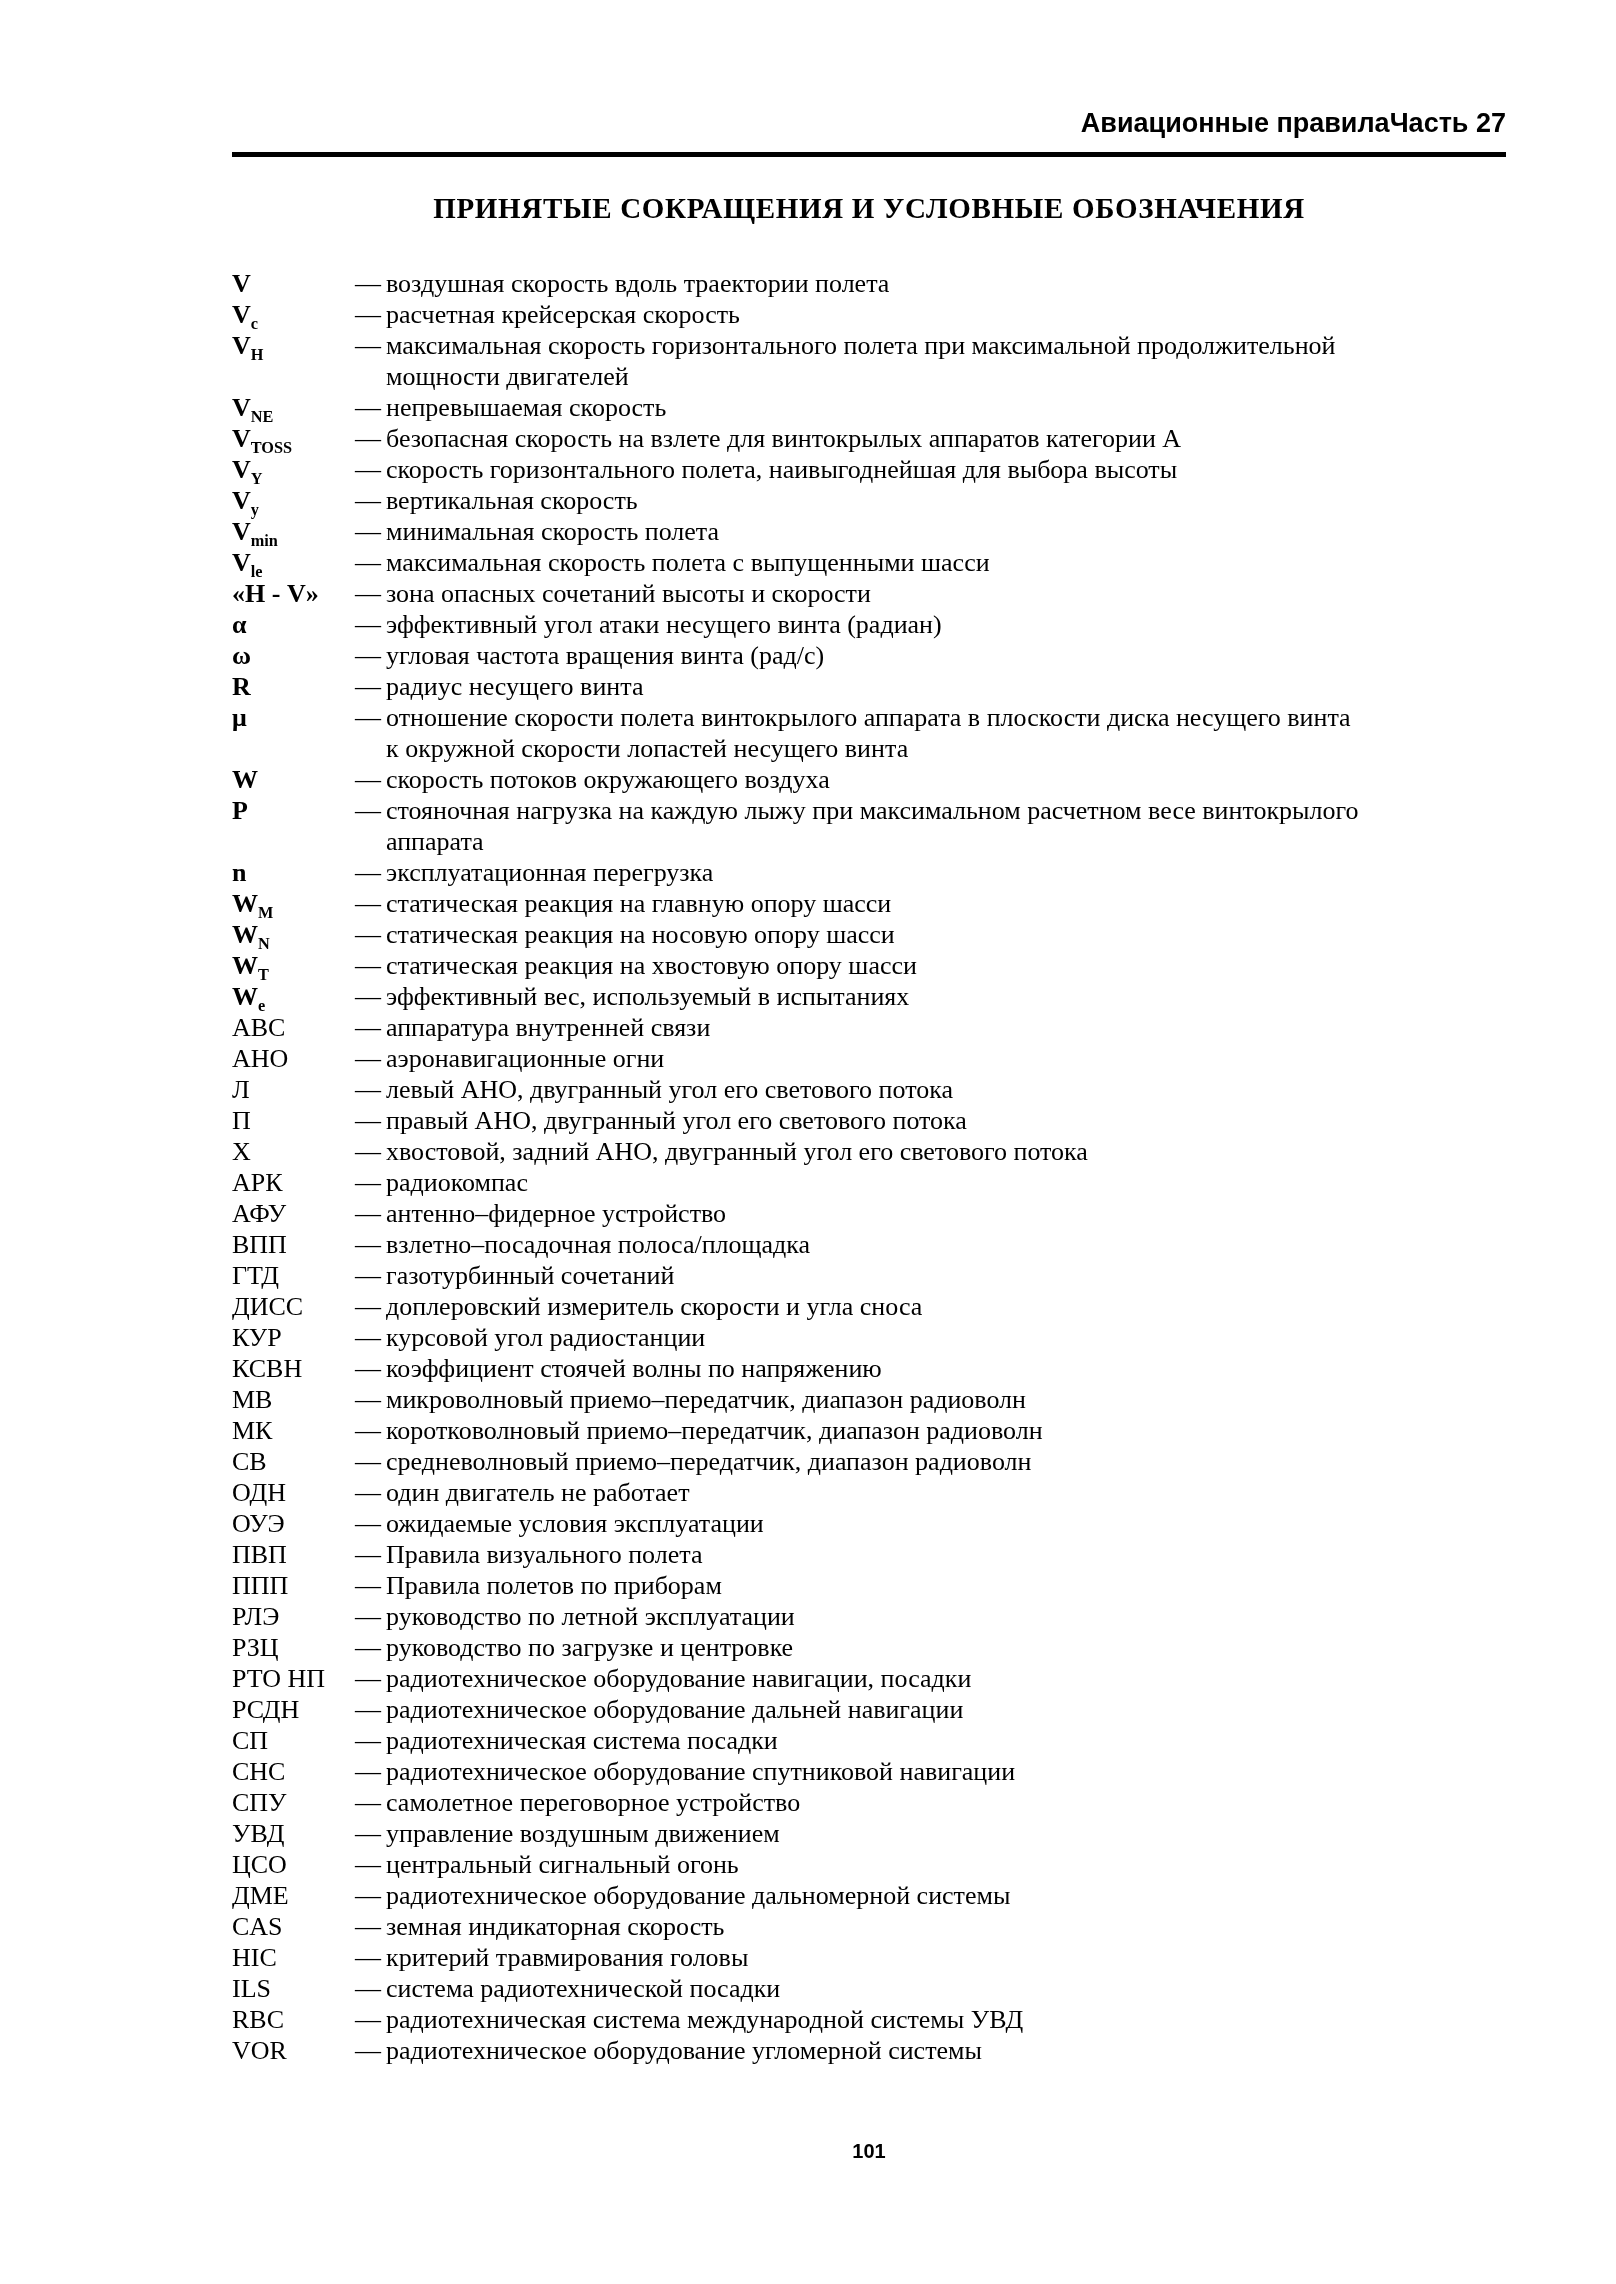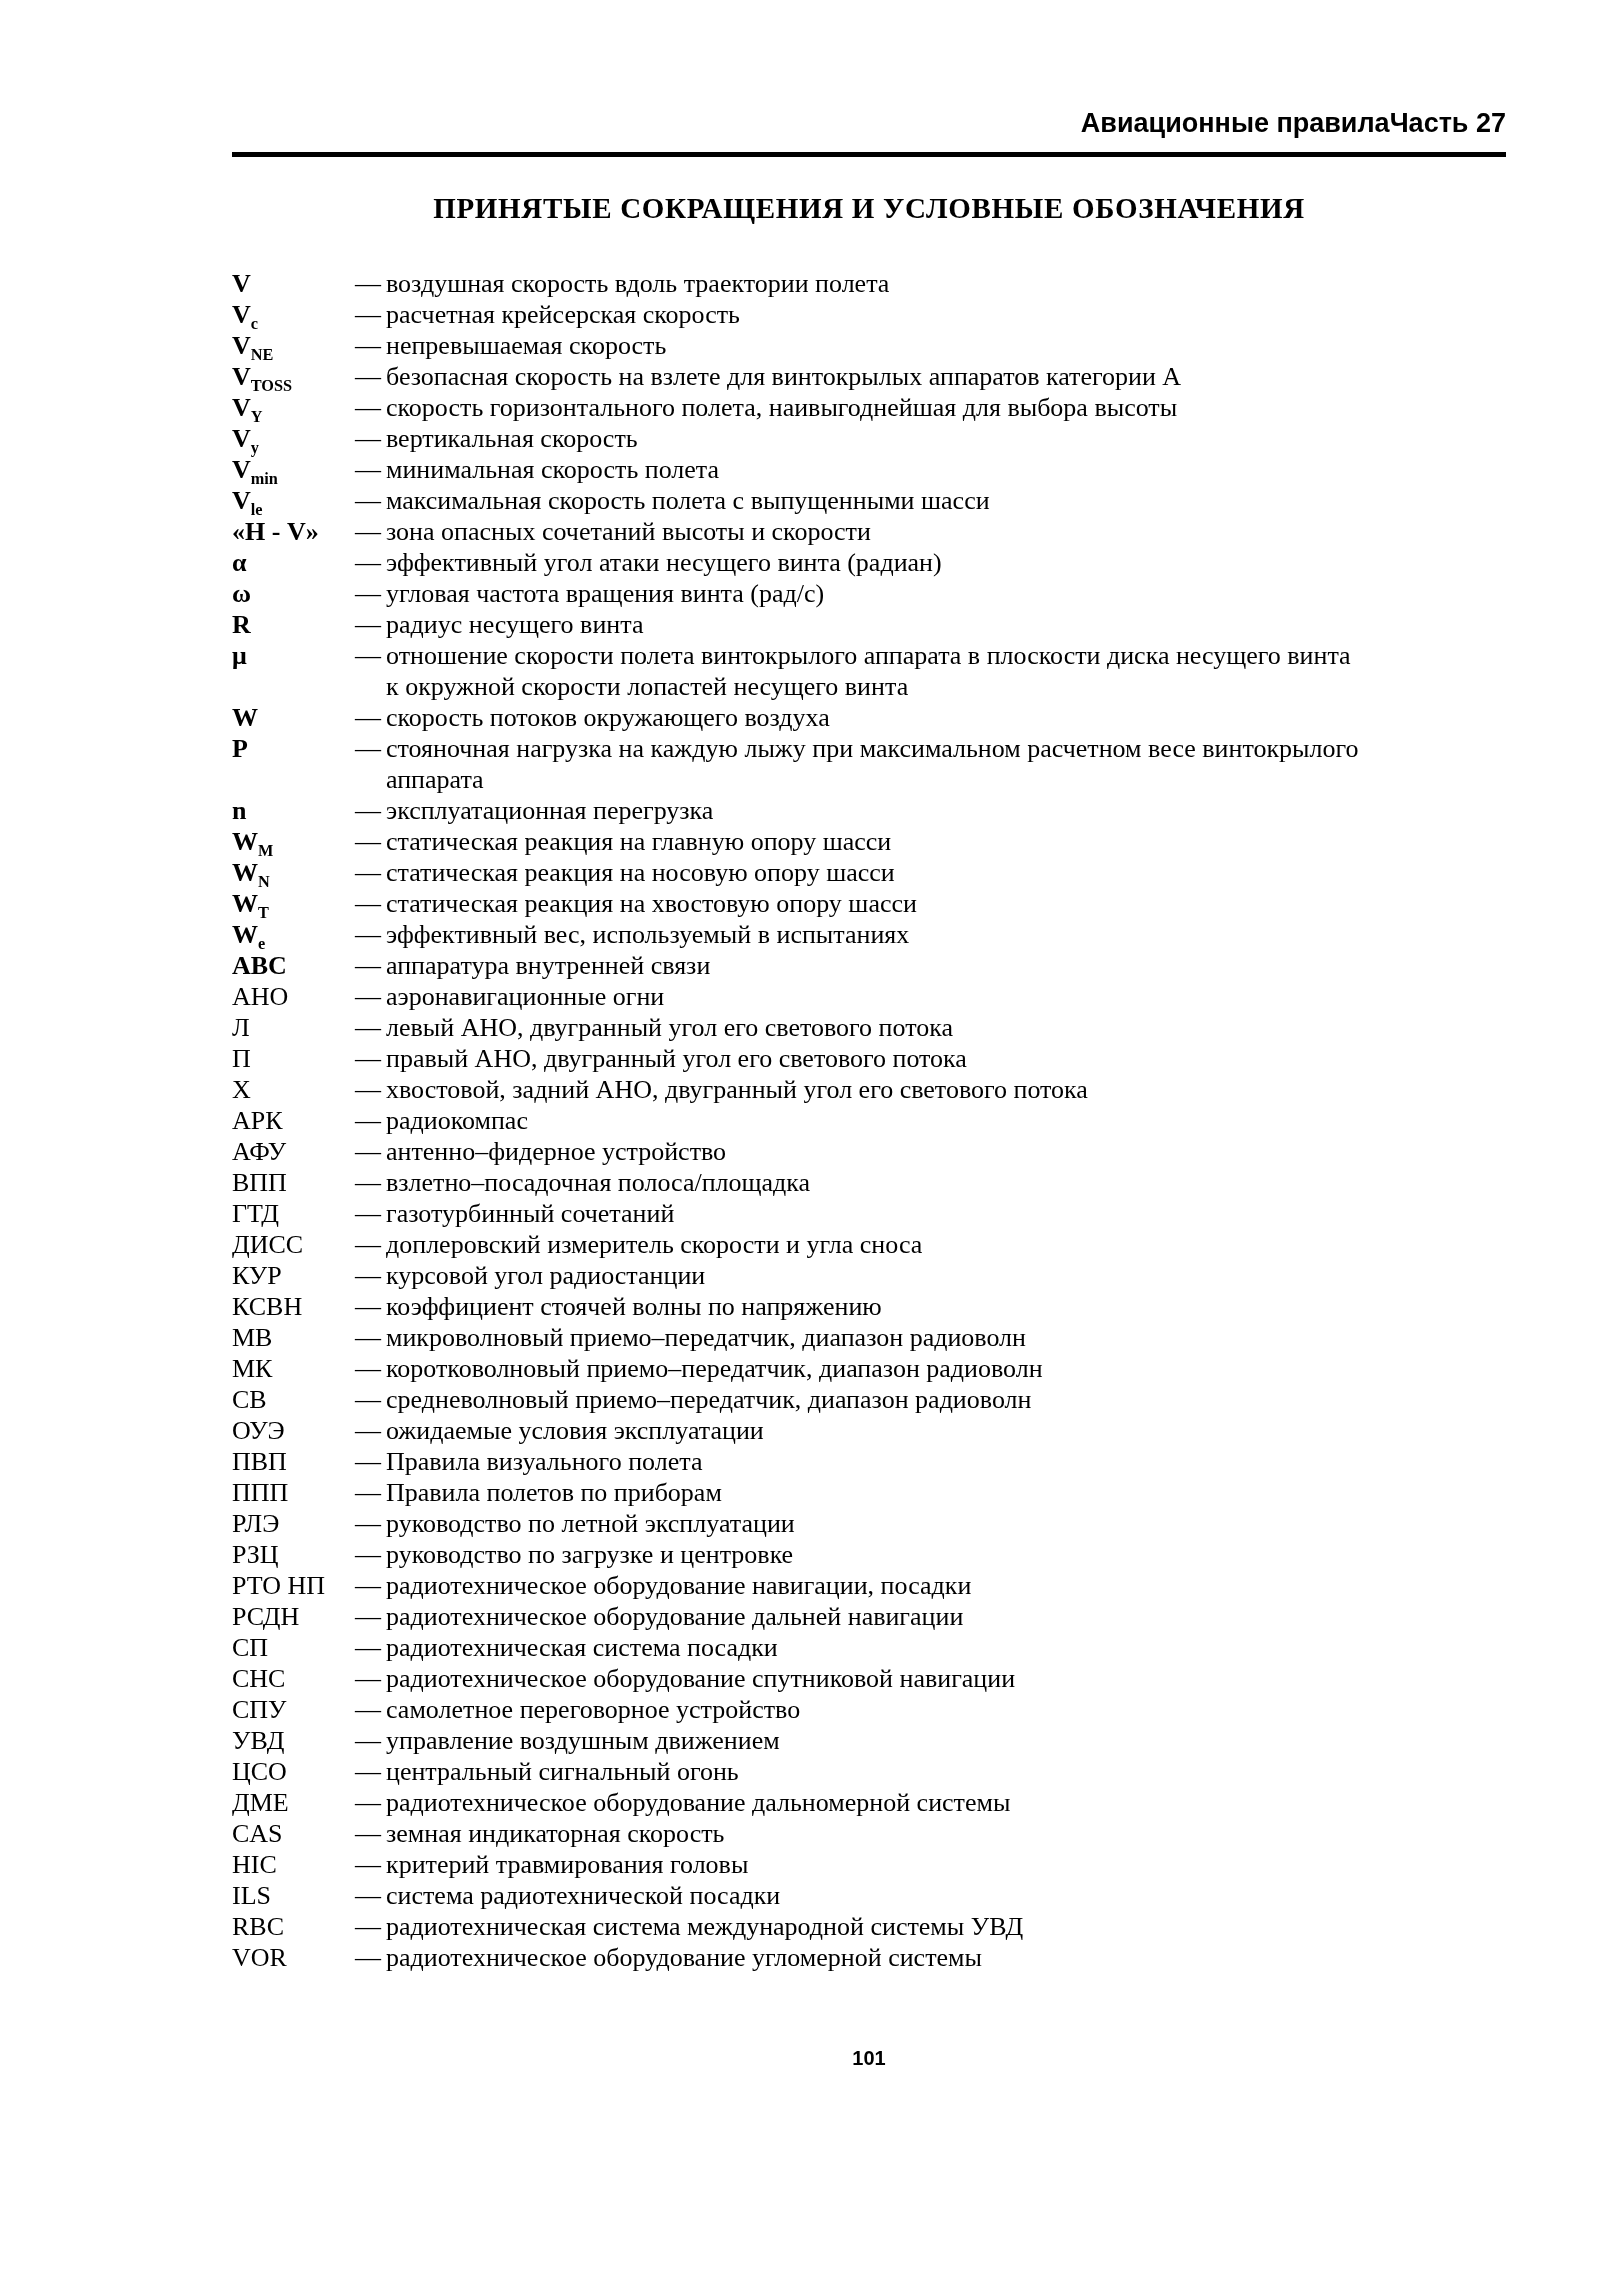--- a/index.html
+++ b/index.html
@@ -108,20 +108,25 @@
   <div class="abbr-list" id="abbr-list">
       <div class="abbr-row">
     <div class="abbr-symbol"><span class="abbr-main">V</span></div>
     <div class="abbr-def"><span class="def-dash">—</span><span class="def-text">воздушная скорость вдоль траектории полета</span></div>
   </div>
       <div class="abbr-row">
     <div class="abbr-symbol"><span class="abbr-main">V</span><sub class="abbr-sub">c</sub></div>
     <div class="abbr-def"><span class="def-dash">—</span><span class="def-text">расчетная крейсерская скорость</span></div>
   </div>
       <div class="abbr-row">
+    <div class="abbr-symbol"><span class="abbr-main">V</span><sub class="abbr-sub">H</sub></div>
+    <div class="abbr-def"><span class="def-dash">—</span><span class="def-text">максимальная скорость горизонтального полета при максимальной продолжительной
+мощности двигателей</span></div>
+  </div>
+      <div class="abbr-row">
     <div class="abbr-symbol"><span class="abbr-main">V</span><sub class="abbr-sub">NE</sub></div>
     <div class="abbr-def"><span class="def-dash">—</span><span class="def-text">непревышаемая скорость</span></div>
   </div>
       <div class="abbr-row">
     <div class="abbr-symbol"><span class="abbr-main">V</span><sub class="abbr-sub">TOSS</sub></div>
     <div class="abbr-def"><span class="def-dash">—</span><span class="def-text">безопасная скорость на взлете для винтокрылых аппаратов категории А</span></div>
   </div>
       <div class="abbr-row">
     <div class="abbr-symbol"><span class="abbr-main">V</span><sub class="abbr-sub">Y</sub></div>
     <div class="abbr-def"><span class="def-dash">—</span><span class="def-text">скорость горизонтального полета, наивыгоднейшая для выбора высоты</span></div>
@@ -242,20 +247,24 @@
   </div>
       <div class="abbr-row">
     <div class="abbr-symbol"><span class="abbr-main">МК</span></div>
     <div class="abbr-def"><span class="def-dash">—</span><span class="def-text">коротковолновый приемо–передатчик, диапазон радиоволн</span></div>
   </div>
       <div class="abbr-row">
     <div class="abbr-symbol"><span class="abbr-main">СВ</span></div>
     <div class="abbr-def"><span class="def-dash">—</span><span class="def-text">средневолновый приемо–передатчик, диапазон радиоволн</span></div>
   </div>
       <div class="abbr-row">
+    <div class="abbr-symbol"><span class="abbr-main">ОДН</span></div>
+    <div class="abbr-def"><span class="def-dash">—</span><span class="def-text">один двигатель не работает</span></div>
+  </div>
+      <div class="abbr-row">
     <div class="abbr-symbol"><span class="abbr-main">ОУЭ</span></div>
     <div class="abbr-def"><span class="def-dash">—</span><span class="def-text">ожидаемые условия эксплуатации</span></div>
   </div>
       <div class="abbr-row">
     <div class="abbr-symbol"><span class="abbr-main">ПВП</span></div>
     <div class="abbr-def"><span class="def-dash">—</span><span class="def-text">Правила визуального полета</span></div>
   </div>
       <div class="abbr-row">
     <div class="abbr-symbol"><span class="abbr-main">ППП</span></div>
     <div class="abbr-def"><span class="def-dash">—</span><span class="def-text">Правила полетов по приборам</span></div>

